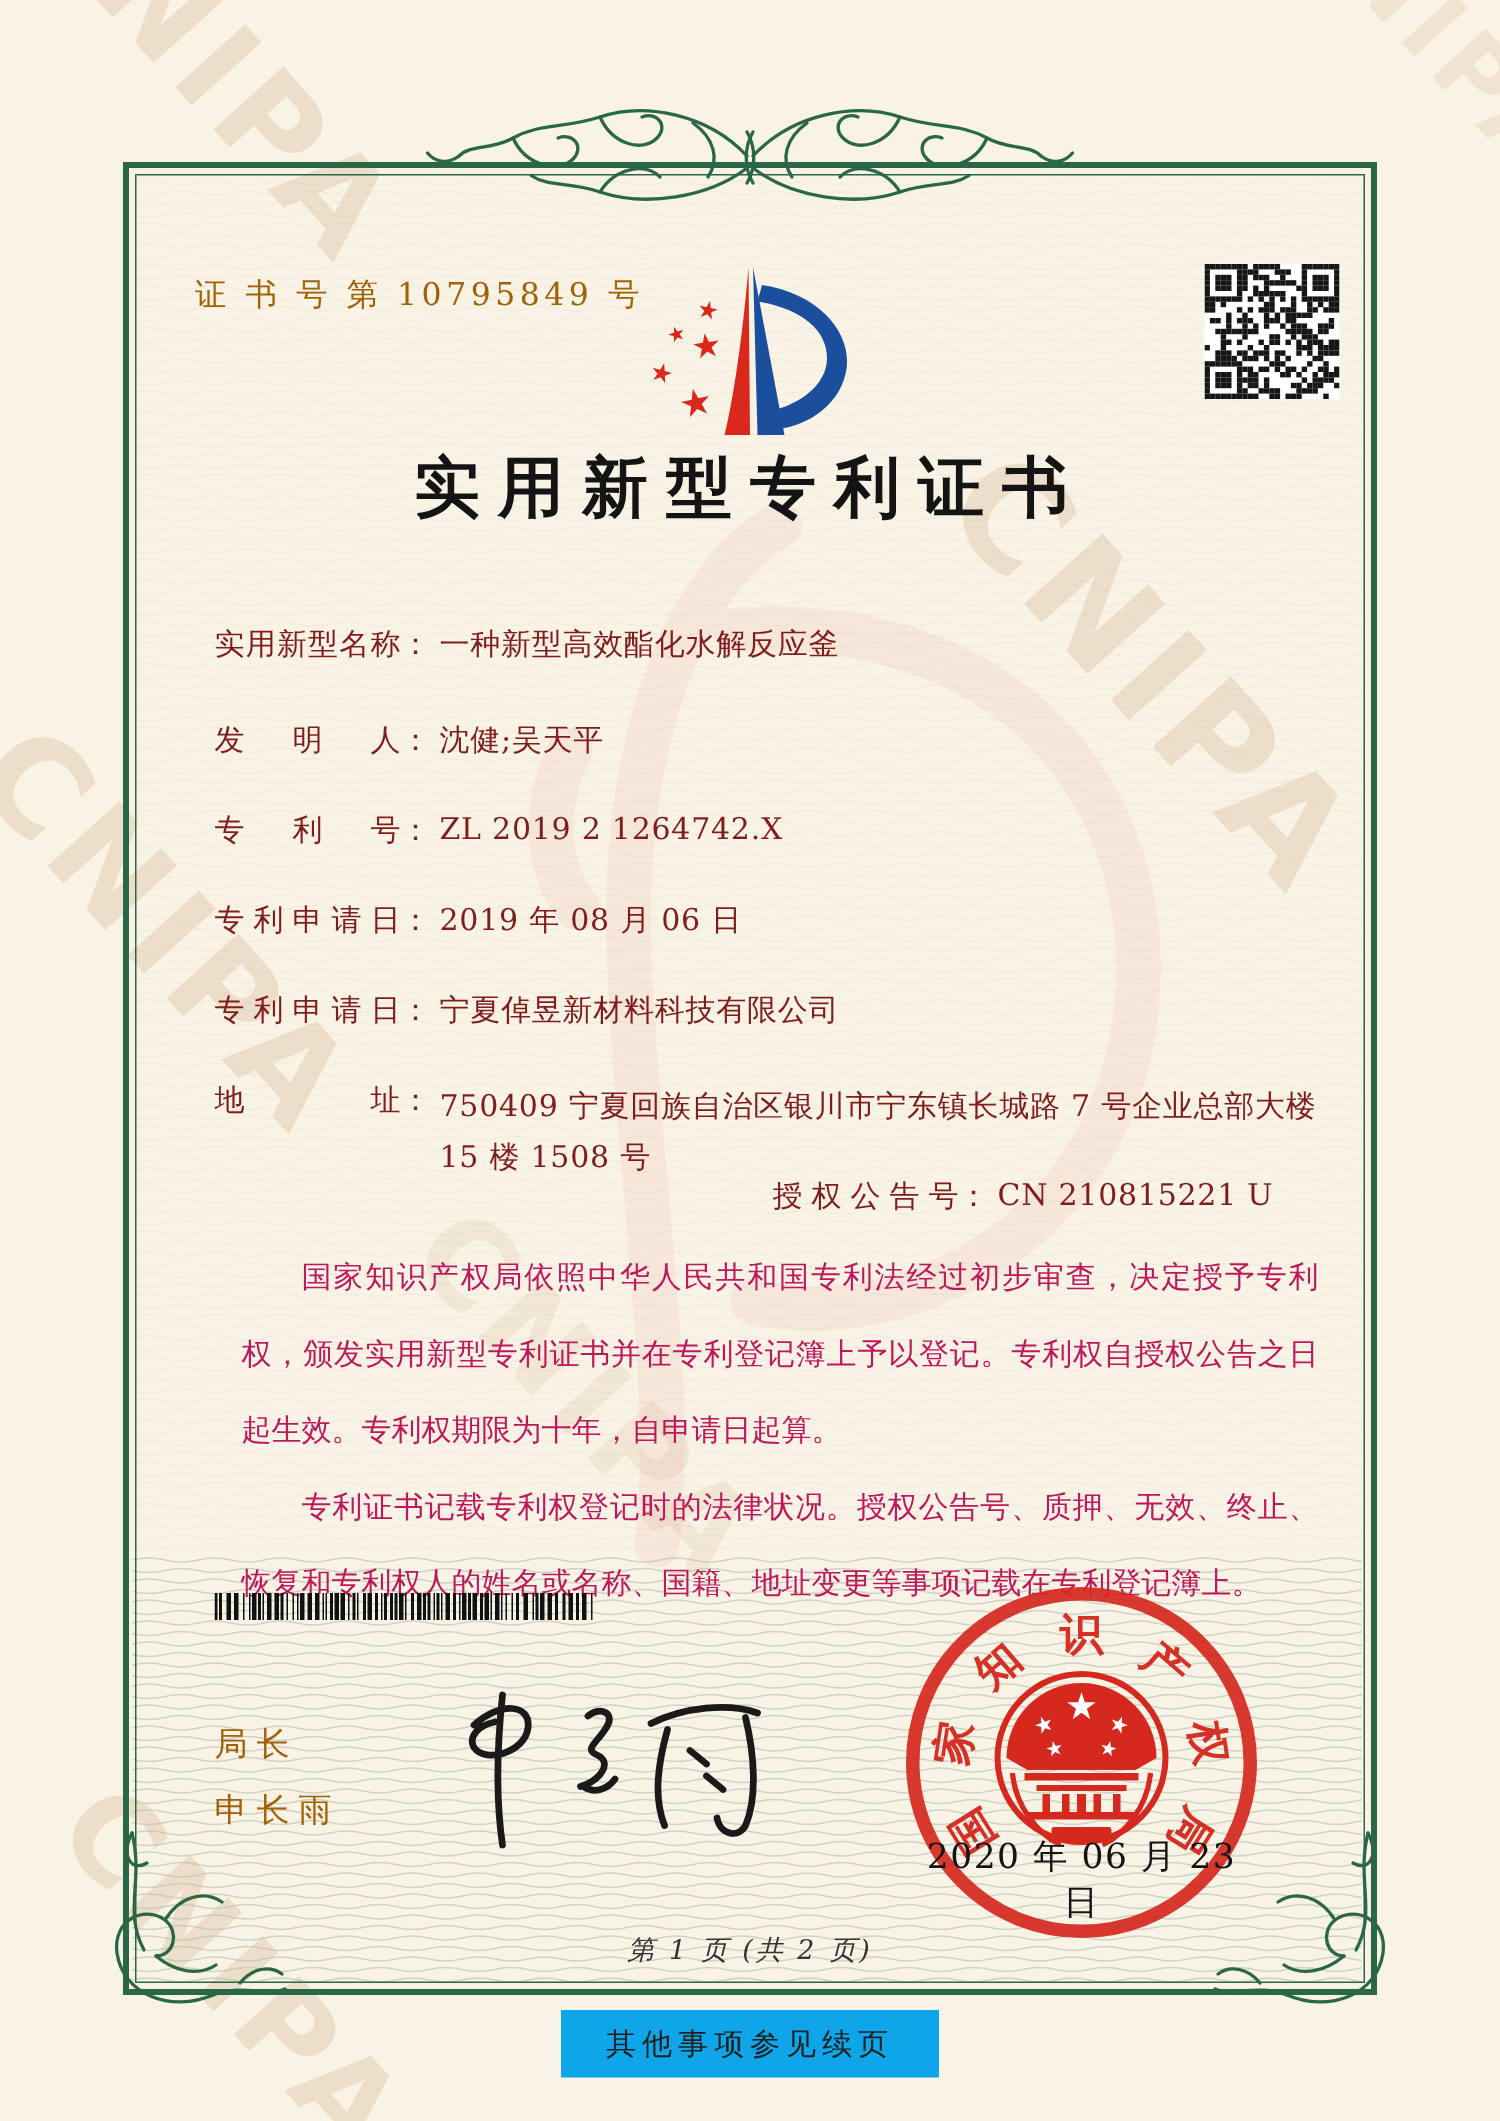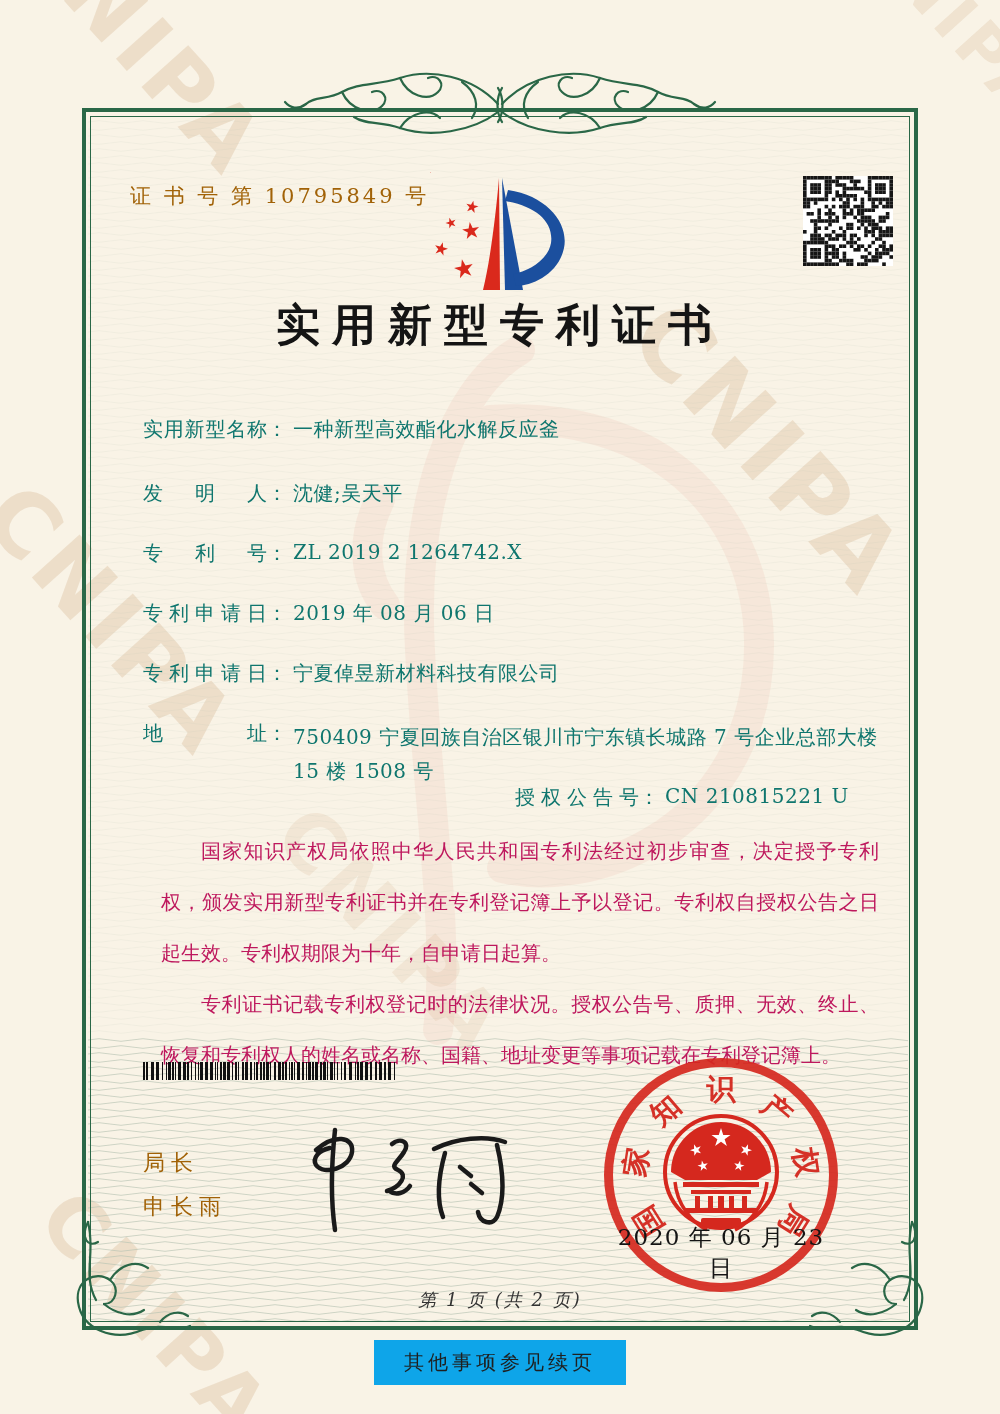--- a/index.html
+++ b/index.html
@@ -25,21 +25,21 @@
     position:absolute;inset:4px;border:1px solid #2a6747;
   }
   .orn{stroke:#2a6747;fill:none;stroke-width:2.2;stroke-linecap:round;}
   
   #certno{left:130px;top:182px;font-size:21px;letter-spacing:3px;color:#a16207;}
   #title{
     left:0;top:296px;width:100%;text-align:center;
     font-size:44px;font-weight:bold;letter-spacing:12px;color:#141414;
   }
   
-  .frow{position:absolute;left:143px;font-size:20px;color:#0f766e;white-space:nowrap;}
+  .frow{position:absolute;left:143px;font-size:20px;color:#7f1d1d;white-space:nowrap;}
   .flabel{display:inline-block;width:124px;text-align:justify;text-align-last:justify;vertical-align:top;}
   .fcolon{display:inline-block;vertical-align:top;}
   .fval{display:inline-block;margin-left:6px;vertical-align:top;letter-spacing:.5px;}
   .fval.wrap{white-space:normal;width:600px;line-height:34px;}
   
   #body-text{
     left:143px;top:826px;width:718px;font-size:20px;line-height:51px;
     text-align:justify;color:#be185d;margin-left:18px;
   }
   #body-text p{margin:0;text-indent:2em;}

